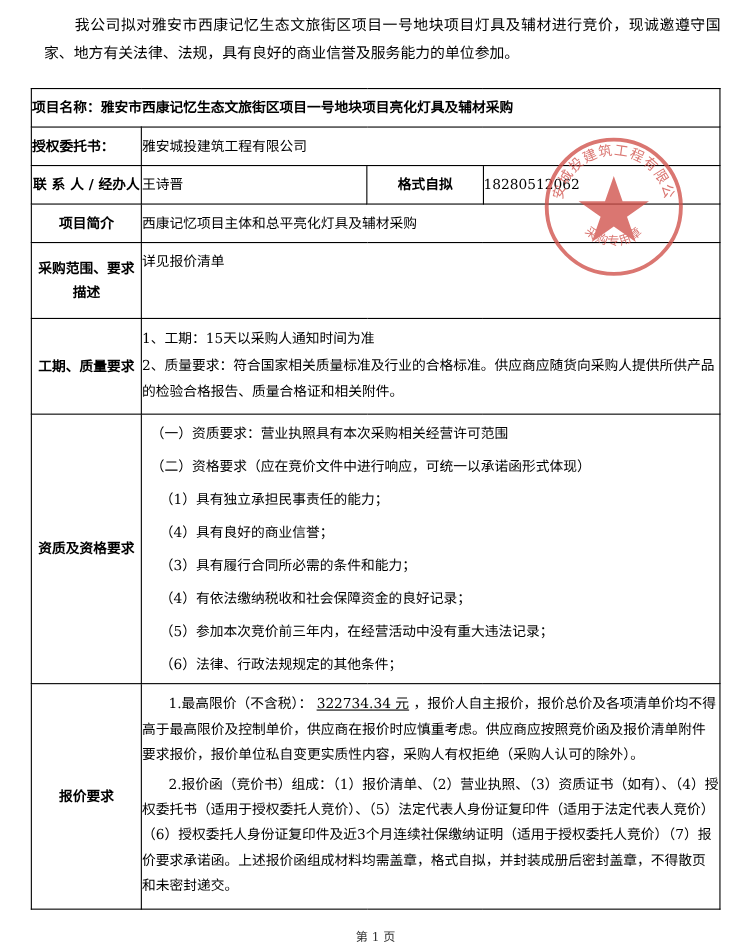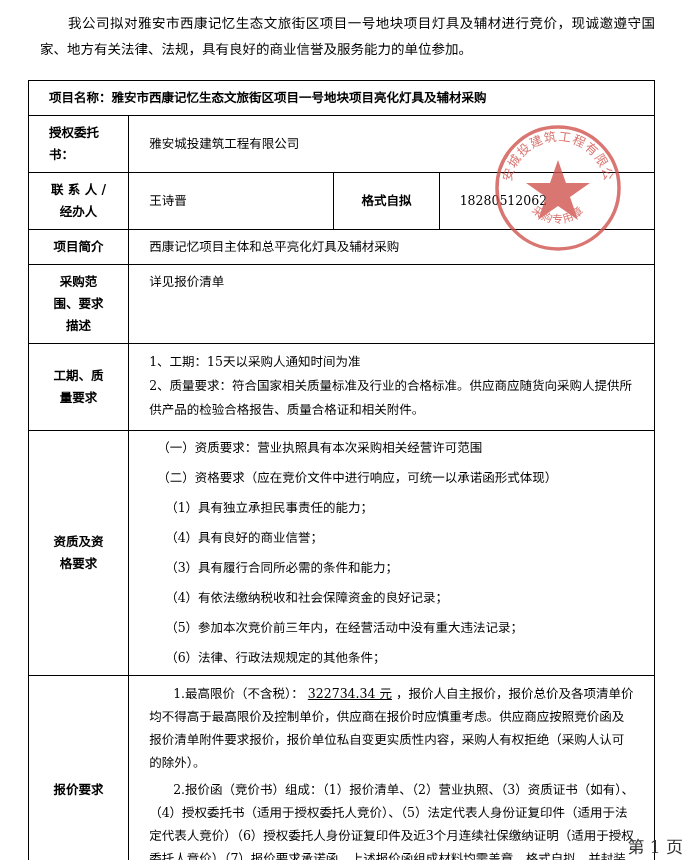--- a/index.html
+++ b/index.html
@@ -41,21 +41,21 @@
   }
   table.main {
     width: 100%;
     border-collapse: collapse;
     table-layout: fixed;
     font-size: 12.5px;
     font-family: "DejaVu Serif", "Liberation Serif", serif;
   }
   table.main td {
     border: 1px solid #000;
-    padding: 6px 20px;
+    padding: 6px 0;
     vertical-align: middle;
     line-height: 22px;
   }
   td.lbl {
     text-align: center;
     font-weight: bold;
     width: 88px;
   }
   td.lbl-left {
     text-align: left;
@@ -94,22 +94,22 @@
     width: 132px;
     height: 132px;
     pointer-events: none;
     opacity: 0.78;
   }
   .footer {
     position: absolute;
     bottom: 2px;
     left: 0;
     width: 100%;
-    text-align: right;
-    font-size: 17px;
+    text-align: center;
+    font-size: 11px;
     color: #333;
     font-family: "DejaVu Serif", "Liberation Serif", serif;
   }
 </style>
 </head>
 <body>
 
 <div class="page">
 
 

